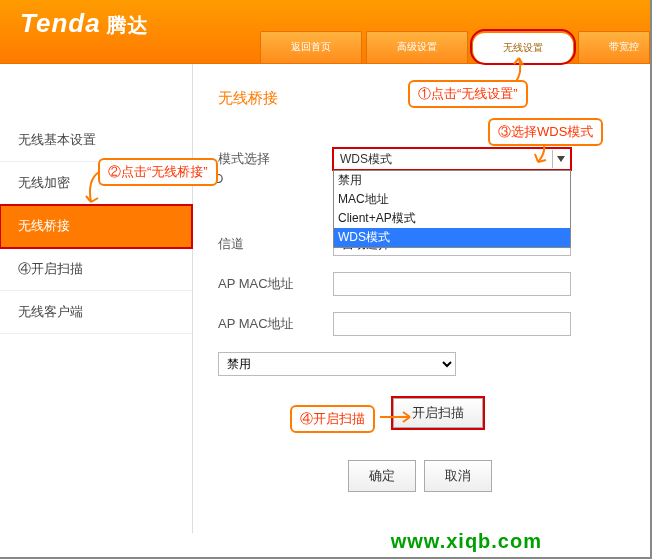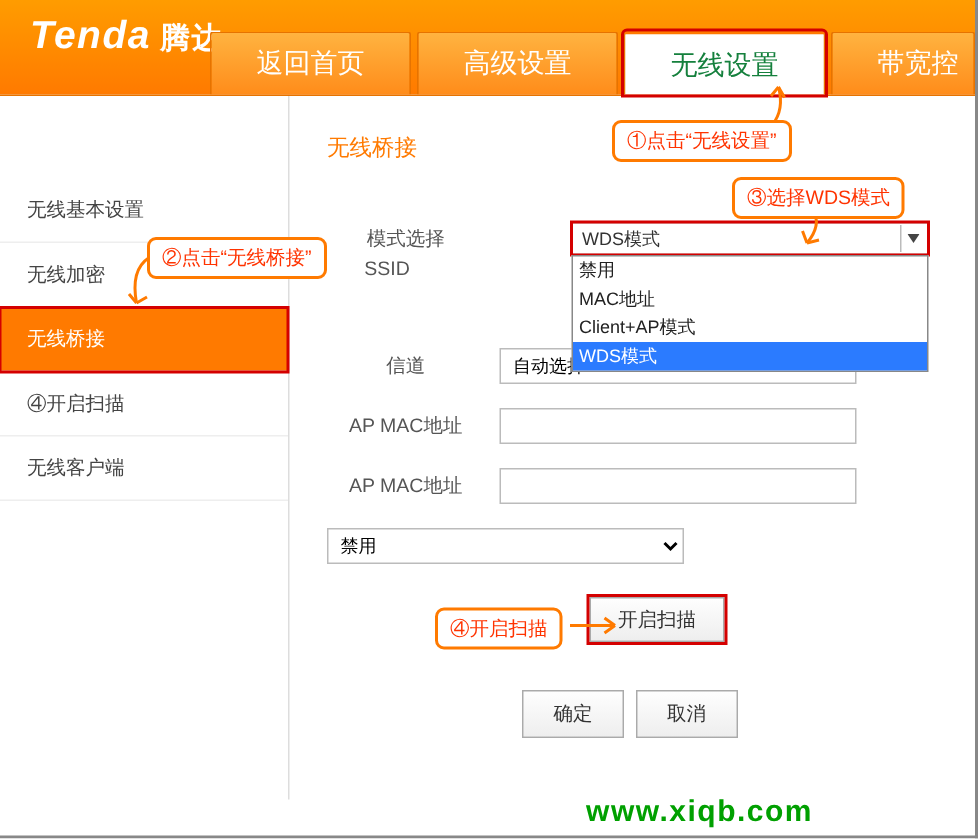--- a/index.html
+++ b/index.html
@@ -1,35 +1,35 @@
 <!DOCTYPE html>
 <html><head>
 <meta charset="utf-8">
 <style>
   * { box-sizing: border-box; margin: 0; padding: 0; }
   body { font-family: Arial, "Microsoft YaHei", sans-serif; font-size: 13px; color: #333; background: #fff; width: 652px; height: 559px; position: relative; overflow: hidden; }
   .header { background: linear-gradient(to bottom, #ff9c00, #ff7a00); height: 64px; position: relative; border-bottom: 1px solid #e67300; }
   .logo { position: absolute; left: 20px; top: 8px; color: #fff; font-size: 26px; font-weight: bold; font-style: italic; letter-spacing: 1px; }
   .logo-cn { font-size: 20px; margin-left: 6px; font-style: normal; }
   .top-tabs { position: absolute; right: 0; bottom: 0; display: flex; }
-  .top-tab { background: linear-gradient(to bottom, #ffb340, #ff8c1a); color: #fff; padding: 8px 30px; margin: 0 2px; border: 1px solid #e67300; border-bottom: none; border-radius: 2px 2px 0 0; font-size: 18px; cursor: pointer; }
-  .top-tab.active { background: #fff; color: #15803d; border-top: 2px solid #ff7a00; }
+  .top-tab { background: linear-gradient(to bottom, #ffb340, #ff8c1a); color: #fff; padding: 8px 30px; margin: 0 2px; border: 1px solid #e67300; border-bottom: none; border-radius: 2px 2px 0 0; font-size: 10px; cursor: pointer; }
+  .top-tab.active { background: #fff; color: #a16207; border-top: 2px solid #ff7a00; border-radius: 13px; }
   .top-tab.active.boxed { outline: 2px solid #d40000; outline-offset: 0; }
   .top-tab.last { padding-right: 10px; }
   .content { display: flex; height: calc(100% - 60px - 30px); }
   .sidebar { width: 193px; border-right: 1px solid #ddd; padding-top: 55px; background: #fff; }
   .side-item { padding: 12px 18px; border-bottom: 1px solid #eee; font-size: 13px; color: #444; cursor: pointer; }
   .side-item.active { background: #ff7a00; color: #fff; outline: 2px solid #d40000; outline-offset: -1px; }
   .main { flex: 1; padding: 25px 15px 10px 25px; position: relative; }
   .page-title { color: #ff7a00; font-size: 15px; margin-bottom: 40px; }
   .form-row { display: flex; align-items: center; margin-bottom: 16px; }
-  .form-label { width: 115px; text-align: center; padding-right: 10px; color: #555; font-size: 13px; }
+  .form-label { width: 115px; text-align: left; padding-right: 10px; color: #555; font-size: 13px; }
   .form-ctrl { flex: 1; }
   select, input[type=text] { width: 238px; height: 24px; border: 1px solid #bbb; padding: 2px 4px; font-size: 12px; background: #fff; }
-  .mode-select-box { position: relative; margin-left: 48px; }
+  .mode-select-box { position: relative; }
   .mode-display { width: 238px; height: 22px; border: 1px solid #bbb; background: #fff; padding: 2px 6px; font-size: 12px; display: flex; align-items: center; justify-content: space-between; outline: 2px solid #d40000; outline-offset: -1px; }
   .drop-arrow { width: 16px; height: 18px; border-left: 1px solid #bbb; display: flex; align-items: center; justify-content: center; margin-right: -4px; }
   .drop-arrow svg { width: 8px; height: 6px; }
   .dropdown { position: absolute; left: 0; top: 22px; width: 238px; border: 1px solid #888; background: #fff; z-index: 10; font-size: 12px; }
   .dropdown-item { padding: 1px 4px; color: #222; }
   .dropdown-item.selected { background: #2b7bff; color: #fff; }
   .scan-btn { display: inline-block; border: 1px solid #aaa; padding: 5px 18px; background: linear-gradient(to bottom,#fefefe,#eee); font-size: 13px; cursor: pointer; outline: 2px solid #d40000; outline-offset: 0; }
   .bottom-btns { margin-left: 130px; margin-top: 32px; }
   .std-btn { display: inline-block; border: 1px solid #aaa; padding: 6px 20px; background: linear-gradient(to bottom,#fefefe,#eee); font-size: 13px; cursor: pointer; margin-right: 4px; }
   

